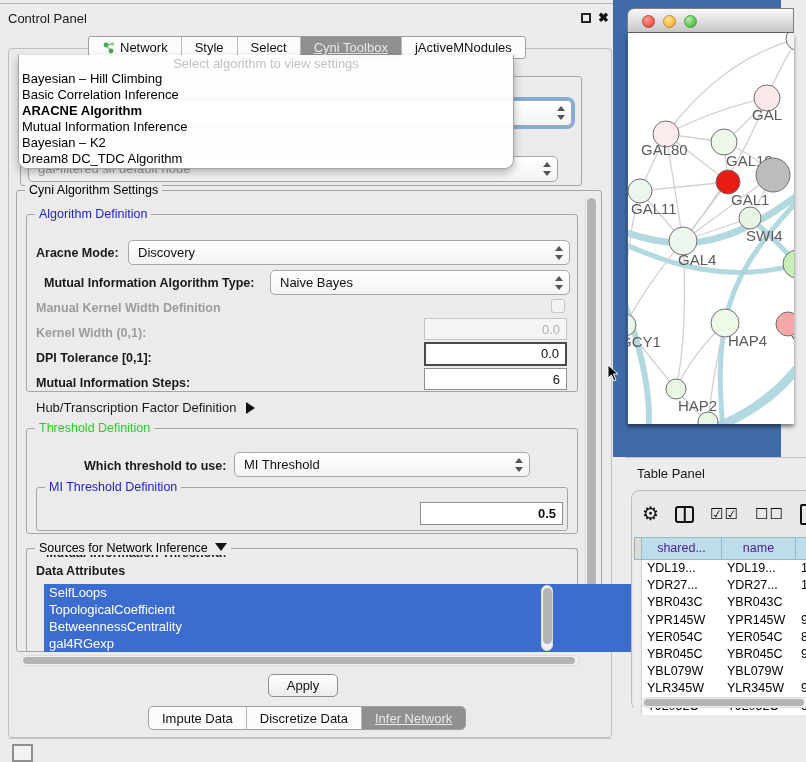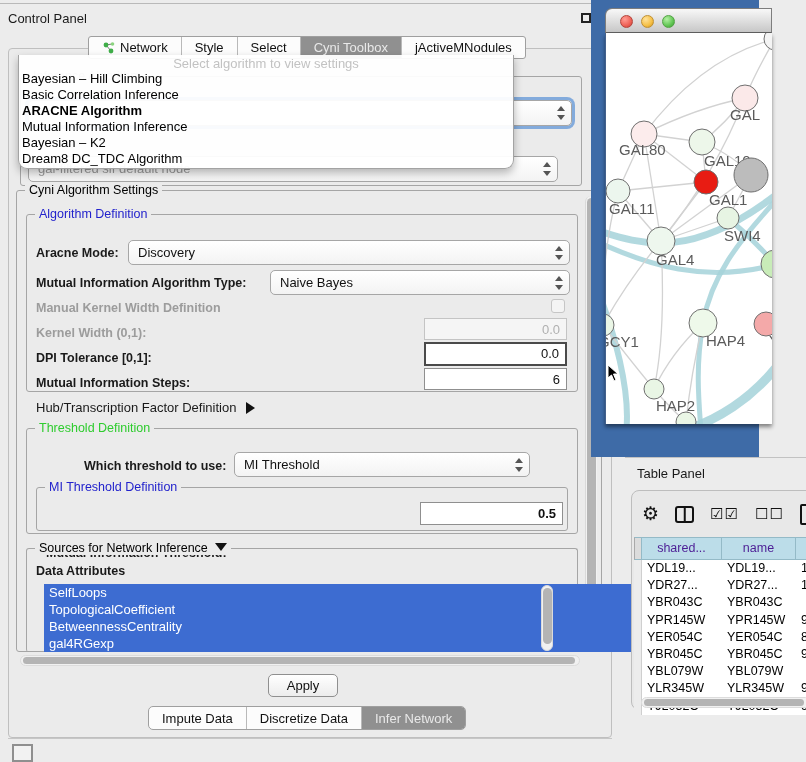--- a/index.html
+++ b/index.html
@@ -14,21 +14,21 @@
 
   .content-panel { position:absolute; left:8px; top:48px; width:604px; height:690px; background:#ebebeb;
                    border:1px solid #bfbfbf; border-radius:4px; }
 
   
   .tabbar { position:absolute; left:88px; top:36px; height:23px; display:flex; background:#fcfcfc;
             border:1px solid #9f9f9f; border-radius:3px; overflow:hidden; z-index:3; }
   .tab { padding:0 13px; line-height:21px; font-size:13px; color:#111; border-right:1px solid #b9b9b9;
          display:flex; align-items:center; gap:5px; white-space:nowrap; }
   .tab:last-child { border-right:none; }
-  .tab.sel { background:#909090; color:#e9e9e9; }
+  .tab.sel { background:#909090; color:#e9e9e9;text-decoration:underline; }
 
   
   .groupbox { position:absolute; border:1px solid #a5a5a5; border-radius:3px; }
   .groupbox > .legend { position:absolute; top:-8px; left:8px; background:#ebebeb; padding:0 4px; font-size:12.5px; }
   .combo { position:absolute; background:linear-gradient(#ffffff,#f3f3f3); border:1px solid #a6a6a6;
            border-radius:5px; font-size:13px; color:#111; line-height:23px; padding-left:9px; }
   .combo .arrows { position:absolute; right:6px; top:3px; width:9px; height:18px; }
   .combo .arrows:before { content:""; position:absolute; left:1px; top:2px; border-left:4px solid transparent;
            border-right:4px solid transparent; border-bottom:5px solid #555; }
   .combo .arrows:after { content:""; position:absolute; left:1px; bottom:2px; border-left:4px solid transparent;
@@ -64,21 +64,21 @@
   .apply-btn { position:absolute; left:268px; top:674px; width:70px; height:23px; background:linear-gradient(#ffffff,#ececec);
                border:1px solid #8f8f8f; border-radius:5px; font-size:13px; color:#111; text-align:center; line-height:21px; }
 
   .bottom-tabbar { position:absolute; left:148px; top:706px; height:24px; display:flex; background:#fcfcfc;
                    border:1px solid #9f9f9f; border-radius:5px; overflow:hidden; z-index:3; }
 
   .cp-bottomline { position:absolute; left:8px; top:738px; width:604px; height:1px; background:#c6c6c6; }
   .mini-square { position:absolute; left:12px; top:744px; width:21px; height:18px; border:2px solid #8f8f8f; background:#f2f2f2; }
 
   
-  .net-desktop { position:absolute; left:591px; top:0; width:168px; height:457px; background:#3e6ba7; }
+  .net-desktop { position:absolute; left:613px; top:0; width:168px; height:457px; background:#3e6ba7; }
   .net-window { position:absolute; left:14px; top:8px; width:167px; height:417px; }
   .net-titlebar { position:absolute; left:0; top:0; width:167px; height:25px; border:1px solid #7d7d7d; border-bottom:1px solid #5f5f5f;
                   border-radius:7px 0 0 0; background:linear-gradient(#f8f8f8,#c7c7c7); }
   .light { position:absolute; top:6px; width:13px; height:13px; border-radius:50%; }
   .net-canvas { position:absolute; left:0; top:25px; width:167px; height:391px; background:#fff;
                 border-left:1px solid #44618c; box-shadow:0 3px 4px rgba(0,0,0,.45); overflow:hidden; }
 
   .tp-topline { position:absolute; left:625px; top:457px; width:181px; height:1px; background:#c2c2c2; }
   .tp-title { position:absolute; left:637px; top:466px; font-size:13px; color:#1a1a1a; }
   .table-panel { position:absolute; left:631px; top:490px; width:200px; height:220px; background:#e8e8e8;
@@ -165,21 +165,21 @@
   </div>
 
   <div class="groupbox" style="left:26px; top:214px; width:552px; height:178px;">
     <span class="legend" style="color:#2222cc;">Algorithm Definition</span>
   </div>
   <div class="lbl" style="left:36px; top:246px;">Aracne Mode:</div>
   <div class="combo" style="left:128px; top:240px; width:442px; height:25px;">
     <span>Discovery</span>
     <span class="arrows"></span>
   </div>
-  <div class="lbl" style="left:36px; top:276px;text-align:right;">Mutual Information Algorithm Type:</div>
+  <div class="lbl" style="left:44px; top:276px;text-align:right;">Mutual Information Algorithm Type:</div>
   <div class="combo" style="left:270px; top:270px; width:300px; height:25px;">
     <span>Naive Bayes</span>
     <span class="arrows"></span>
   </div>
   <div class="lbl dis" style="left:36px; top:301px;">Manual Kernel Width Definition</div>
   <div class="checkbox" style="left:551px; top:299px;"></div>
   <div class="lbl dis" style="left:36px; top:326px;">Kernel Width (0,1):</div>
   <div class="field dis" style="left:424px; top:318px; width:143px; height:22px;">0.0</div>
   <div class="lbl" style="left:36px; top:351px;">DPI Tolerance [0,1]:</div>
   <div class="field strong" style="left:424px; top:342px; width:143px; height:24px;">0.0</div>

